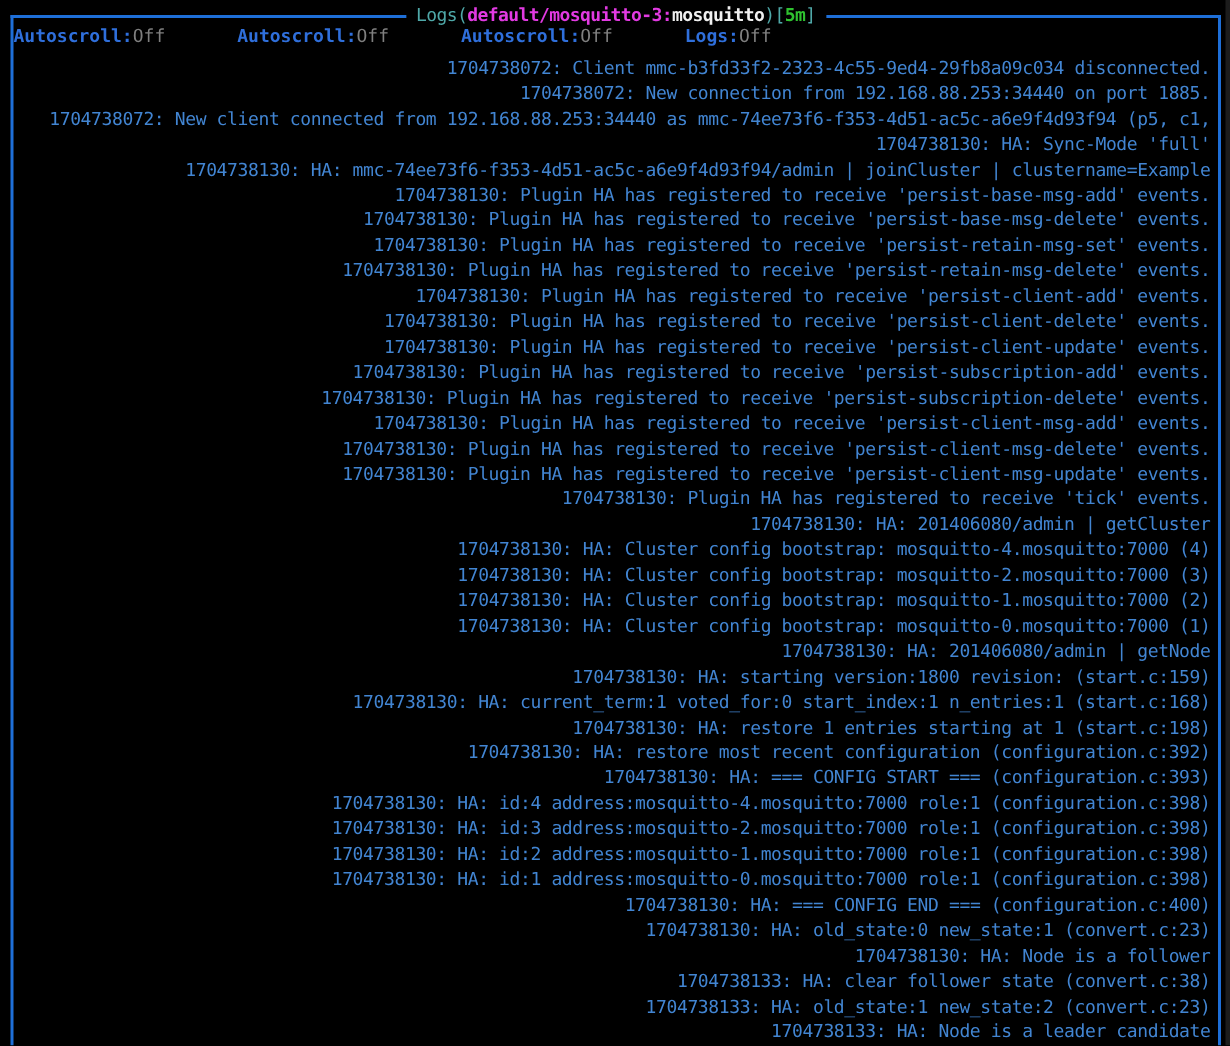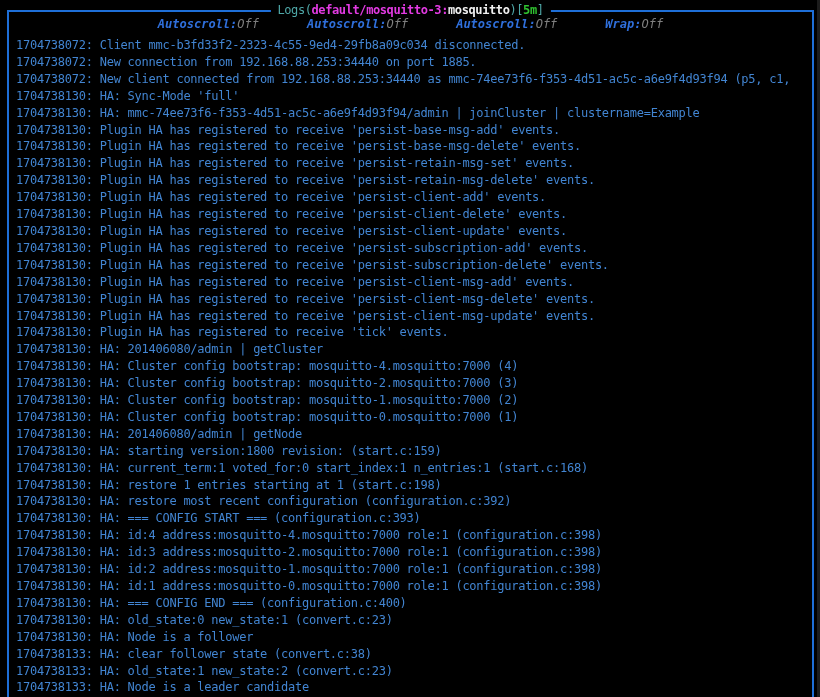--- a/index.html
+++ b/index.html
@@ -28,43 +28,44 @@
 
   .logs-title{
     position:absolute;top:-9px;left:50%;transform:translateX(-50%);
     background:var(--bg);padding:0 7px;white-space:pre;
     font-size:12px;line-height:15px;letter-spacing:-0.4px;z-index:2;
   }
   .logs-title .seg-bold{font-weight:bold;}
 
   .status-bar{
     position:absolute;top:5px;left:0;width:100%;
-    display:flex;justify-content:center;gap:48px;
-    font-size:12px;line-height:15px;white-space:pre;font-style:italic;
+    display:flex;gap:48px;
+    font-size:12px;line-height:15px;white-space:pre;
   }
   .sb-label{color:var(--label-blue);font-weight:bold;}
   .sb-value{color:var(--off-gray);}
 
   .log-viewport{
     position:absolute;top:25px;left:7px;right:5px;bottom:0;
     overflow:hidden;
     color:var(--log-blue);
     font-size:12px;line-height:16.92px;letter-spacing:-0.25px;
     white-space:pre;
+    text-align:right;
   }
   .log-line{height:16.92px;}
 </style>
 </head>
 <body>
 
 <div class="terminal">
   <div class="right-strip"></div>
 
   <div class="frame">
 
     <div class="logs-title"><span style="color: rgb(79, 168, 168);">Logs(</span><span class="seg-bold" style="color: rgb(226, 58, 226);">default/mosquitto-3:</span><span class="seg-bold" style="color: rgb(240, 240, 240);">mosquitto</span><span style="color: rgb(79, 168, 168);">)</span><span style="color: rgb(79, 168, 168);">[</span><span class="seg-bold" style="color: rgb(47, 194, 48);">5m</span><span style="color: rgb(79, 168, 168);">]</span></div>
 
-    <div class="status-bar"><span><span class="sb-label">Autoscroll:</span><span class="sb-value">Off</span></span><span><span class="sb-label">Autoscroll:</span><span class="sb-value">Off</span></span><span><span class="sb-label">Autoscroll:</span><span class="sb-value">Off</span></span><span><span class="sb-label">Wrap:</span><span class="sb-value">Off</span></span></div>
+    <div class="status-bar"><span><span class="sb-label">Autoscroll:</span><span class="sb-value">Off</span></span><span><span class="sb-label">Autoscroll:</span><span class="sb-value">Off</span></span><span><span class="sb-label">Autoscroll:</span><span class="sb-value">Off</span></span><span><span class="sb-label">Logs:</span><span class="sb-value">Off</span></span></div>
 
     <div class="log-viewport"><div class="log-line">1704738072: Client mmc-b3fd33f2-2323-4c55-9ed4-29fb8a09c034 disconnected.</div><div class="log-line">1704738072: New connection from 192.168.88.253:34440 on port 1885.</div><div class="log-line">1704738072: New client connected from 192.168.88.253:34440 as mmc-74ee73f6-f353-4d51-ac5c-a6e9f4d93f94 (p5, c1,</div><div class="log-line">1704738130: HA: Sync-Mode 'full'</div><div class="log-line">1704738130: HA: mmc-74ee73f6-f353-4d51-ac5c-a6e9f4d93f94/admin | joinCluster | clustername=Example</div><div class="log-line">1704738130: Plugin HA has registered to receive 'persist-base-msg-add' events.</div><div class="log-line">1704738130: Plugin HA has registered to receive 'persist-base-msg-delete' events.</div><div class="log-line">1704738130: Plugin HA has registered to receive 'persist-retain-msg-set' events.</div><div class="log-line">1704738130: Plugin HA has registered to receive 'persist-retain-msg-delete' events.</div><div class="log-line">1704738130: Plugin HA has registered to receive 'persist-client-add' events.</div><div class="log-line">1704738130: Plugin HA has registered to receive 'persist-client-delete' events.</div><div class="log-line">1704738130: Plugin HA has registered to receive 'persist-client-update' events.</div><div class="log-line">1704738130: Plugin HA has registered to receive 'persist-subscription-add' events.</div><div class="log-line">1704738130: Plugin HA has registered to receive 'persist-subscription-delete' events.</div><div class="log-line">1704738130: Plugin HA has registered to receive 'persist-client-msg-add' events.</div><div class="log-line">1704738130: Plugin HA has registered to receive 'persist-client-msg-delete' events.</div><div class="log-line">1704738130: Plugin HA has registered to receive 'persist-client-msg-update' events.</div><div class="log-line">1704738130: Plugin HA has registered to receive 'tick' events.</div><div class="log-line">1704738130: HA: 201406080/admin | getCluster</div><div class="log-line">1704738130: HA: Cluster config bootstrap: mosquitto-4.mosquitto:7000 (4)</div><div class="log-line">1704738130: HA: Cluster config bootstrap: mosquitto-2.mosquitto:7000 (3)</div><div class="log-line">1704738130: HA: Cluster config bootstrap: mosquitto-1.mosquitto:7000 (2)</div><div class="log-line">1704738130: HA: Cluster config bootstrap: mosquitto-0.mosquitto:7000 (1)</div><div class="log-line">1704738130: HA: 201406080/admin | getNode</div><div class="log-line">1704738130: HA: starting version:1800 revision: (start.c:159)</div><div class="log-line">1704738130: HA: current_term:1 voted_for:0 start_index:1 n_entries:1 (start.c:168)</div><div class="log-line">1704738130: HA: restore 1 entries starting at 1 (start.c:198)</div><div class="log-line">1704738130: HA: restore most recent configuration (configuration.c:392)</div><div class="log-line">1704738130: HA: === CONFIG START === (configuration.c:393)</div><div class="log-line">1704738130: HA: id:4 address:mosquitto-4.mosquitto:7000 role:1 (configuration.c:398)</div><div class="log-line">1704738130: HA: id:3 address:mosquitto-2.mosquitto:7000 role:1 (configuration.c:398)</div><div class="log-line">1704738130: HA: id:2 address:mosquitto-1.mosquitto:7000 role:1 (configuration.c:398)</div><div class="log-line">1704738130: HA: id:1 address:mosquitto-0.mosquitto:7000 role:1 (configuration.c:398)</div><div class="log-line">1704738130: HA: === CONFIG END === (configuration.c:400)</div><div class="log-line">1704738130: HA: old_state:0 new_state:1 (convert.c:23)</div><div class="log-line">1704738130: HA: Node is a follower</div><div class="log-line">1704738133: HA: clear follower state (convert.c:38)</div><div class="log-line">1704738133: HA: old_state:1 new_state:2 (convert.c:23)</div><div class="log-line">1704738133: HA: Node is a leader candidate</div></div>
 
   </div>
 </div>
 
 </body></html>

